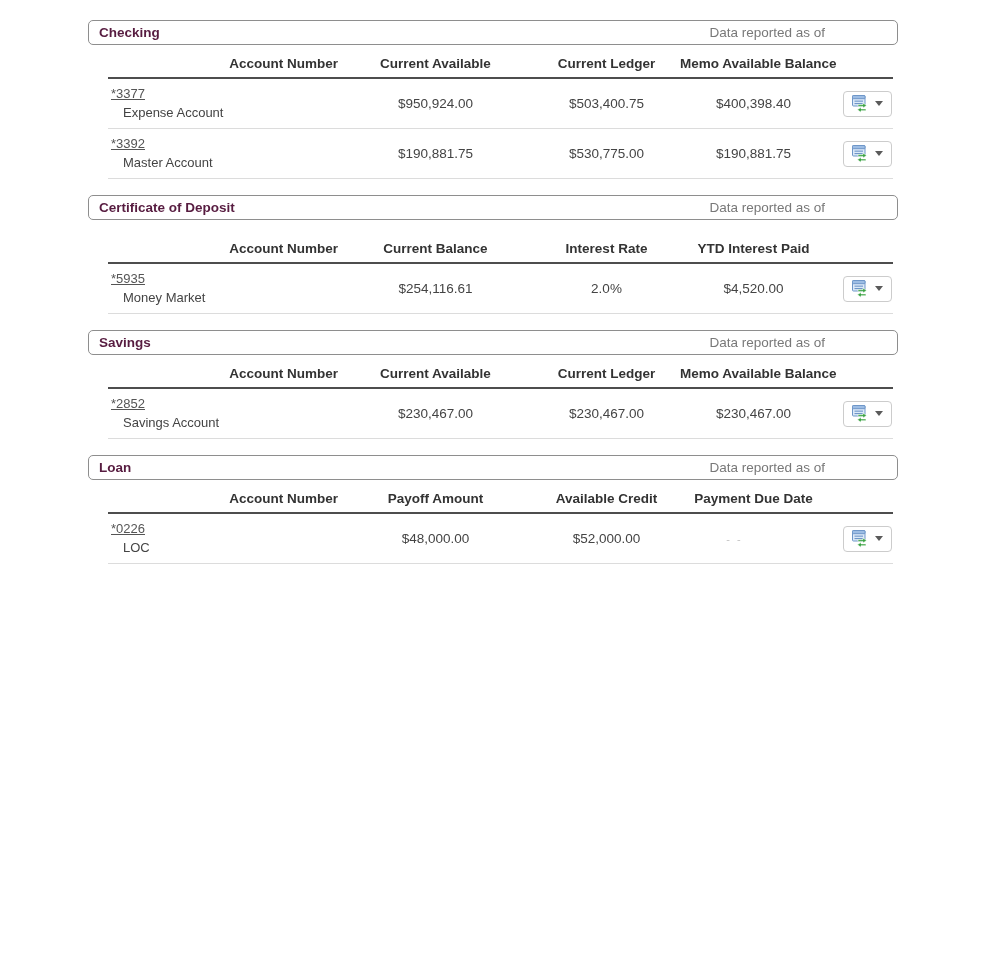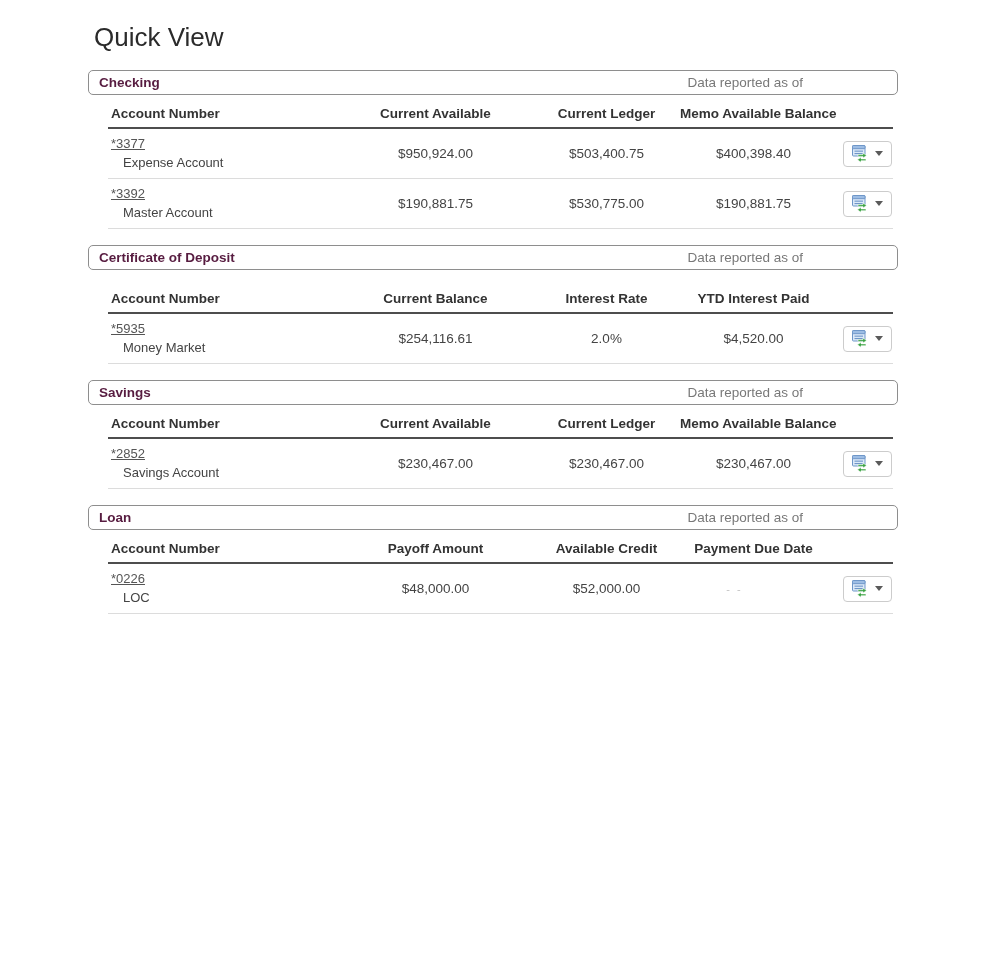--- a/index.html
+++ b/index.html
@@ -32,35 +32,35 @@
     border-radius:5px;
     display:flex;align-items:center;justify-content:space-between;
     padding:0 10px;
     background:#fff;
   }
   .section-title{
     font-size:13.5px;font-weight:bold;color:var(--accent);
   }
   .reported{
     font-size:13.5px;color:var(--reported);
-    margin-right:84px;
+    margin-right:62px;
   }
   table.accounts-table{
     border-collapse:collapse;table-layout:fixed;
     width:785px;margin:0 0 16px 20px;
   }
   col.c1{width:230px;} col.c2{width:195px;} col.c3{width:147px;}
   col.c4{width:147px;} col.c5{width:66px;}
   thead th{
     font-size:13.5px;font-weight:bold;color:var(--header-text);
     text-align:center;padding:11px 0 6px 0;
     border-bottom:2px solid var(--rule-dark);
     white-space:nowrap;
   }
-  thead th:first-child{text-align:left;padding-left:3px;}
+  thead th:first-child{text-align:right;padding-left:3px;}
   
   #sections-container .account-section:nth-child(2) thead th{padding-top:21px;}
   tbody td{
     border-bottom:1px solid var(--rule-light);
     padding:7px 0;font-size:13.5px;color:var(--value-text);
     text-align:center;vertical-align:middle;white-space:nowrap;
   }
   td.cell-account{text-align:left;padding-left:3px;}
   a.account-link{
     color:var(--link-text);font-size:13px;text-decoration:underline;
@@ -80,21 +80,20 @@
   .caret{
     width:0;height:0;display:inline-block;
     border-left:4px solid transparent;border-right:4px solid transparent;
     border-top:5px solid #5a5a5a;
   }
 </style>
 </head>
 <body>
 
 <div class="page">
-  <h1 class="page-title">Quick View</h1>
   <div id="sections-container">
   <section class="account-section">
     <div class="section-bar">
       <span class="section-title">Checking</span>
       <span class="reported">Data reported as of</span>
     </div>
     <table class="accounts-table">
       <colgroup>
         <col class="c1">
             <col class="c2">

